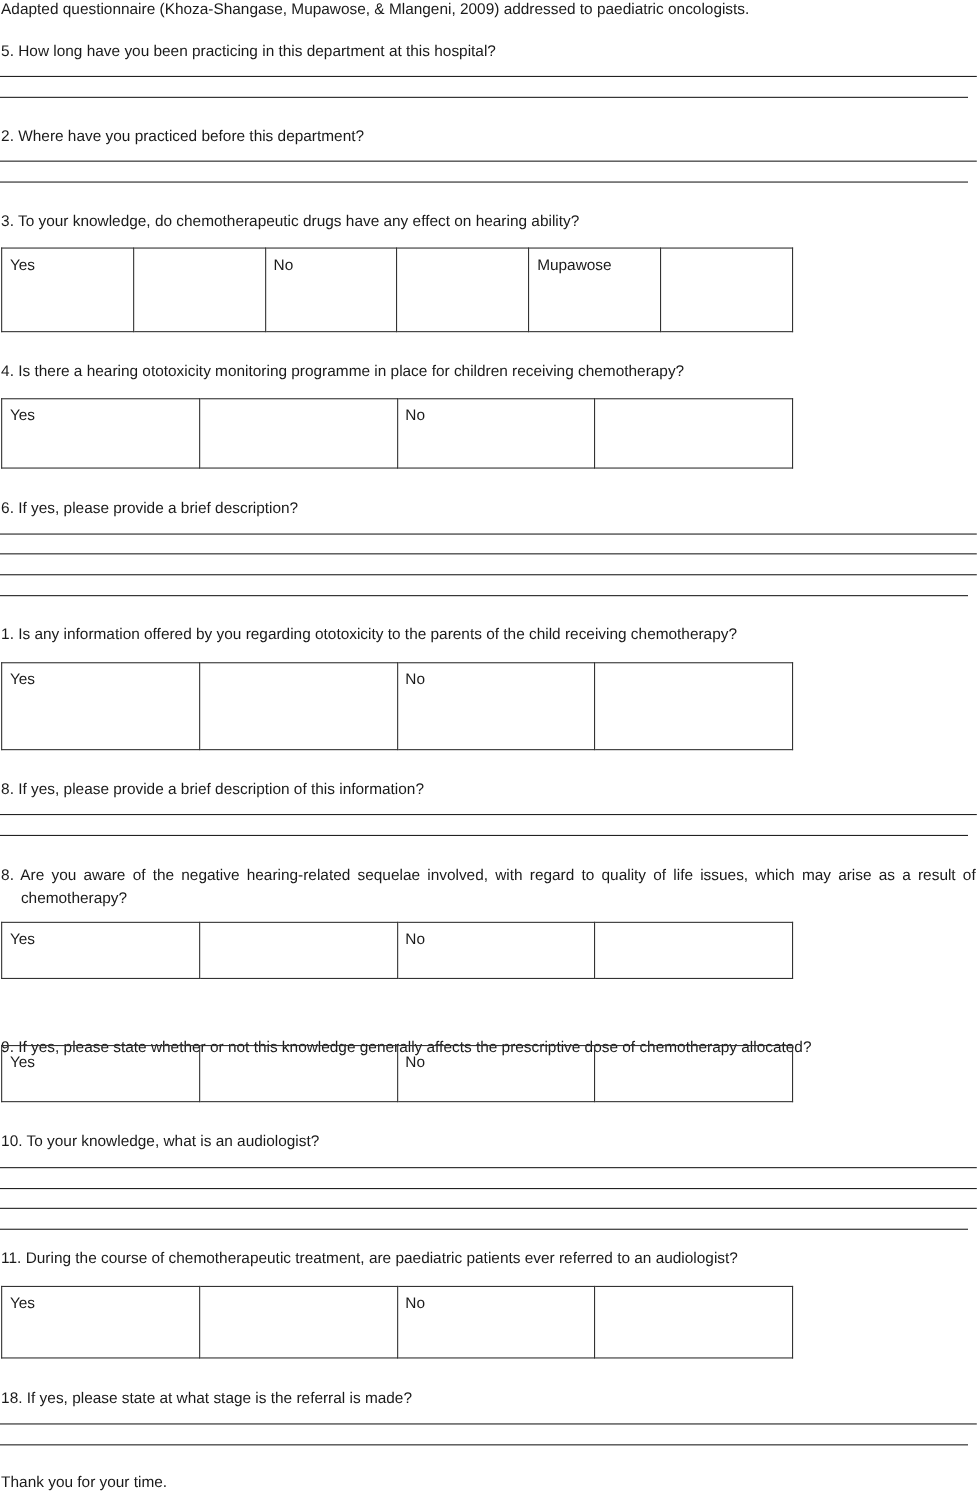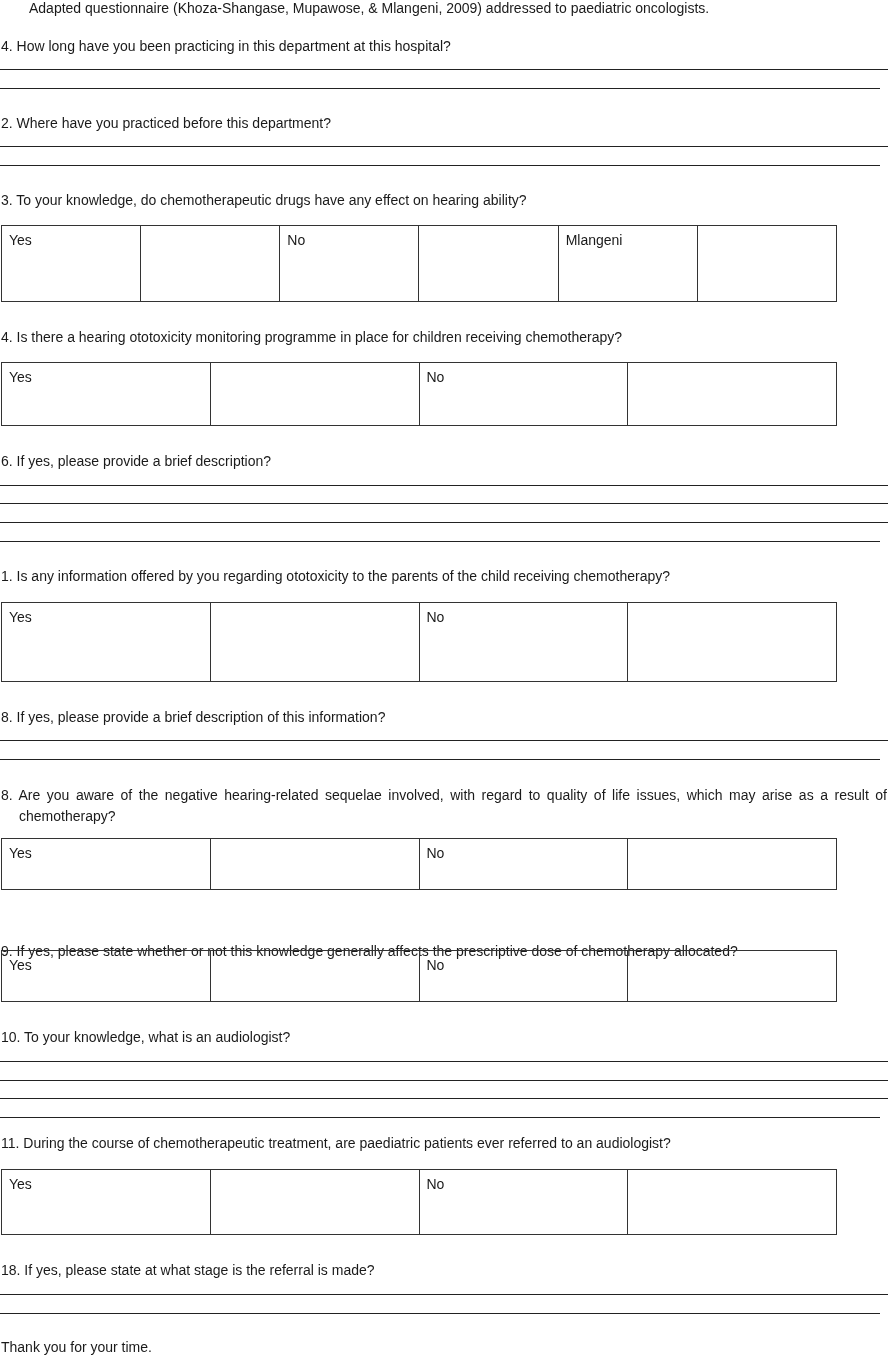--- a/index.html
+++ b/index.html
@@ -3,46 +3,46 @@
 <meta charset="utf-8">
 <style>
   html, body { margin: 0; padding: 0; background: #ffffff; }
   body { width: 888px; height: 1364px; position: relative; overflow: hidden;
          font-family: "Liberation Sans", sans-serif; font-size: 14px; color: #1a1a1a; }
   .abs { position: absolute; left: 1px; white-space: nowrap; }
   .q { position: absolute; left: 1px; width: 886px; }
   .line { position: absolute; left: 0; height: 0; border-top: 1px solid #222; }
   .full { width: 888px; }
   .short { width: 880px; }
-  table.opt { position: absolute; left: 1px; width: 836px; border-collapse: collapse; table-layout: fixed; }
+  table.opt { position: absolute; left: 1px; width: 720px; border-collapse: collapse; table-layout: fixed; }
   table.opt td { border: 1px solid #333; vertical-align: top; padding: 6px 7px; font-size: 14px; }
   .q8 { text-align: justify; padding-left: 18px; text-indent: -18px; line-height: 21px; white-space: normal; width: 868px; }
 </style>
 </head>
 <body>
 
-<div class="abs" style="top:0px;margin-left:28px;">Adapted questionnaire (Khoza-Shangase, Mupawose, &amp; Mlangeni, 2009) addressed to paediatric oncologists.</div>
+<div class="abs" style="top:0px;">Adapted questionnaire (Khoza-Shangase, Mupawose, &amp; Mlangeni, 2009) addressed to paediatric oncologists.</div>
 
-<div class="abs" style="top:38px;">4.  How long have you been practicing in this department at this hospital?</div>
+<div class="abs" style="top:38px;">5.  How long have you been practicing in this department at this hospital?</div>
 <div class="line full" style="top:69px;"></div>
 <div class="line short" style="top:88px;"></div>
 
 <div class="abs" style="top:115px;">2.  Where have you practiced before this department?</div>
 <div class="line full" style="top:146px;"></div>
 <div class="line short" style="top:165px;"></div>
 
 <div class="abs" style="top:192px;">3.  To your knowledge, do chemotherapeutic drugs have any effect on hearing ability?</div>
 <table class="opt" style="top:225px; height:77px;">
   <tbody>
       <tr>
     <td>Yes</td>
     <td></td>
     <td>No</td>
     <td></td>
-    <td>Mlangeni</td>
+    <td>Mupawose</td>
     <td></td>
   </tr>
 </tbody>
   </table>
 
 <div class="abs" style="top:329px;">4.  Is there a hearing ototoxicity monitoring programme in place for children receiving chemotherapy?</div>
 <table class="opt" style="top:362px; height:64px;">
   <tbody>
       <tr>
     <td>Yes</td>

